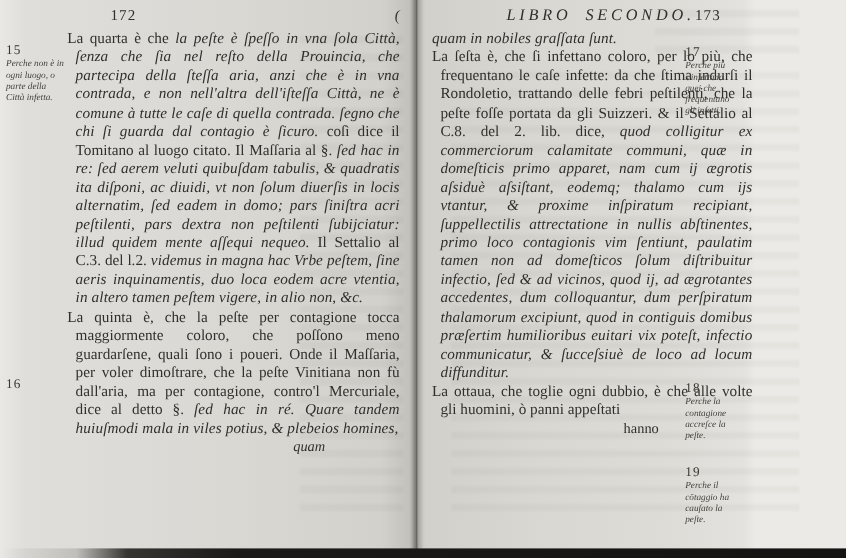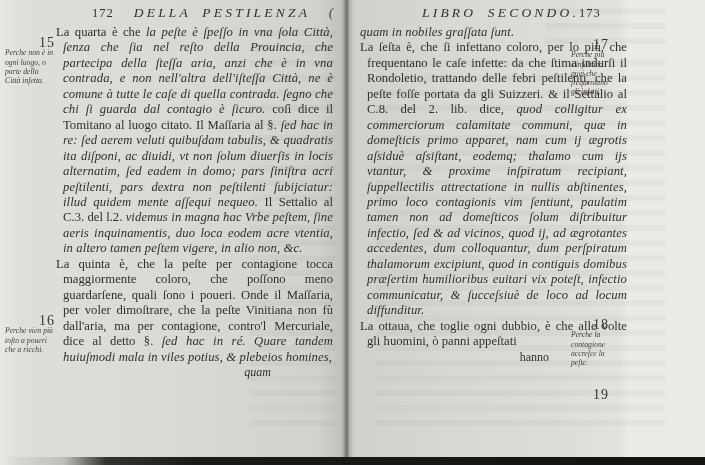--- a/index.html
+++ b/index.html
@@ -53,21 +53,21 @@
   p.line i { letter-spacing:.1px; }
   .catchword { font-size:12px; font-style:italic; text-align:right; padding-right:62px; line-height:15px; }
   .catchword-right { padding-right:78px; font-style:normal; }
   
   .mnote {
     position:absolute; z-index:3; font-style:italic; font-size:7.7px;
     line-height:9.3px; color:#44413b; width:50px;
   }
   .mnotes-left  .mnote { left:5px; }
   .mnotes-right .mnote { right:0; width:60px; padding-right:22px; }
-  .mnote .num { display:block; text-align:right; font-style:normal; font-size:14px; letter-spacing:1px; margin-bottom:1px; color:#38362f; }
+  .mnote .num { display:block; text-align:left; font-style:normal; font-size:11px; letter-spacing:1px; margin-bottom:1px; color:#38362f; }
   .mn-15 { top:38px; }
   .mn-16 { top:316px; }
   .mn-17 { top:40px; }
   .mn-18 { top:320px; }
   .mn-19 { top:390px; }
 </style>
 </head>
 <body>
 
 <div class="stage">
@@ -75,28 +75,26 @@
   <div class="page page-left">
     <div class="bleed bleed-a"></div>
 
     <div class="mnotes-left">
       <div class="mnote mn-15">
         <span class="num">15</span>
         <span>Perche non è in ogni luogo, o parte della Città infetta.</span>
       </div>
       <div class="mnote mn-16">
         <span class="num">16</span>
-        <span>Perche vien più toſto a poueri che a ricchi.</span>
       </div>
     </div>
 
     <div class="body body-left">
       <div class="runhead runhead-left">
         <span class="pnum">172</span>
-        <span class="rtitle">DELLA PESTILENZA</span>
         <span class="ink-mark">(</span>
       </div>
       <p class="line hang">La quarta è che <i>la peſte è ſpeſſo in vna ſola Città, ſenza che ſia nel reſto della Prouincia, che partecipa della ſteſſa aria, anzi che è in vna contrada, e non nell'altra dell'iſteſſa Città, ne è comune à tutte le caſe di quella contrada. ſegno che chi ſi guarda dal contagio è ſicuro.</i> coſì dice il Tomitano al luogo citato. Il Maſſaria al §. <i>ſed hac in re: ſed aerem veluti quibuſdam tabulis, &amp; quadratis ita diſponi, ac diuidi, vt non ſolum diuerſis in locis alternatim, ſed eadem in domo; pars ſiniſtra acri peſtilenti, pars dextra non peſtilenti ſubijciatur: illud quidem mente aſſequi nequeo.</i> Il Settalio al C.3. del l.2. <i>videmus in magna hac Vrbe peſtem, ſine aeris inquinamentis, duo loca eodem acre vtentia, in altero tamen peſtem vigere, in alio non, &amp;c.</i></p>
       <p class="line hang">La quinta è, che la peſte per contagione tocca maggiormente coloro, che poſſono meno guardarſene, quali ſono i poueri. Onde il Maſſaria, per voler dimoſtrare, che la peſte Vinitiana non fù dall'aria, ma per contagione, contro'l Mercuriale, dice al detto §. <i>ſed hac in ré. Quare tandem huiuſmodi mala in viles potius, &amp; plebeios homines,</i></p>
       <div class="catchword">quam</div>
     </div>
   </div>
 
   <div class="page page-right">
     <div class="bleed bleed-b"></div>
@@ -117,19 +115,20 @@
       <div class="mnote mn-17">
         <span class="num">17</span>
         <span>Perche più s'infettano quei che frequentano gli infetti.</span>
       </div>
       <div class="mnote mn-18">
         <span class="num">18</span>
         <span>Perche la contagione accreſce la peſte.</span>
       </div>
       <div class="mnote mn-19">
         <span class="num">19</span>
+        <span>Perche il cōtaggio ha cauſato la peſte.</span>
       </div>
     </div>
   </div>
 
   <div class="gutter"></div>
   <div class="bottom-edge"></div>
 </div>
 
 </body></html>

